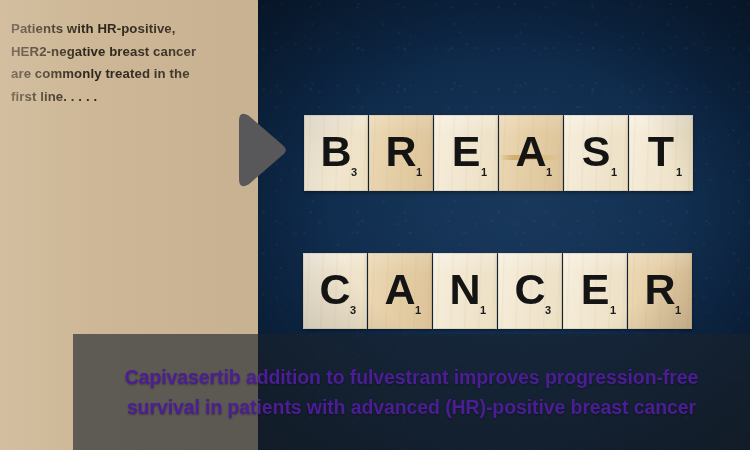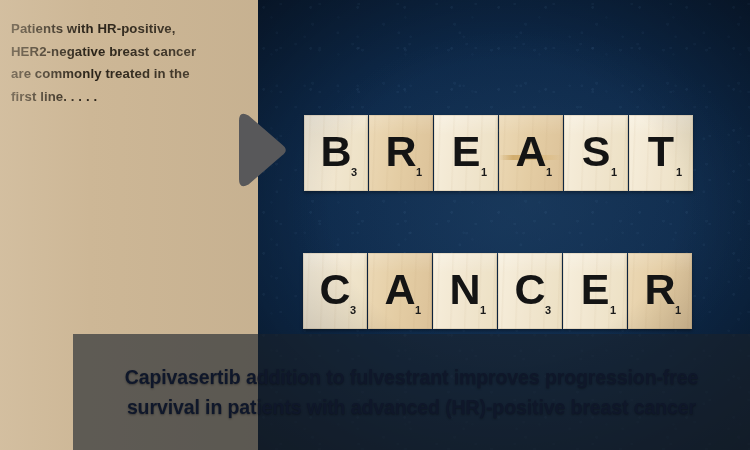--- a/index.html
+++ b/index.html
@@ -190,21 +190,21 @@
     z-index: 8;
     background: rgba(26,34,44,0.62);
     backdrop-filter: none;
     display: flex;
     align-items: center;
     justify-content: center;
   }
   #caption-text {
     width: 604px;
     text-align: center;
-    color: #0f172a;
+    color: #4c1d95;
     font-size: 19.5px;
     font-weight: 700;
     line-height: 30px;
     letter-spacing: -0.1px;
     text-shadow: 0 1px 2px rgba(0,0,0,0.35);
   }
 </style>
 </head>
 <body>
 

